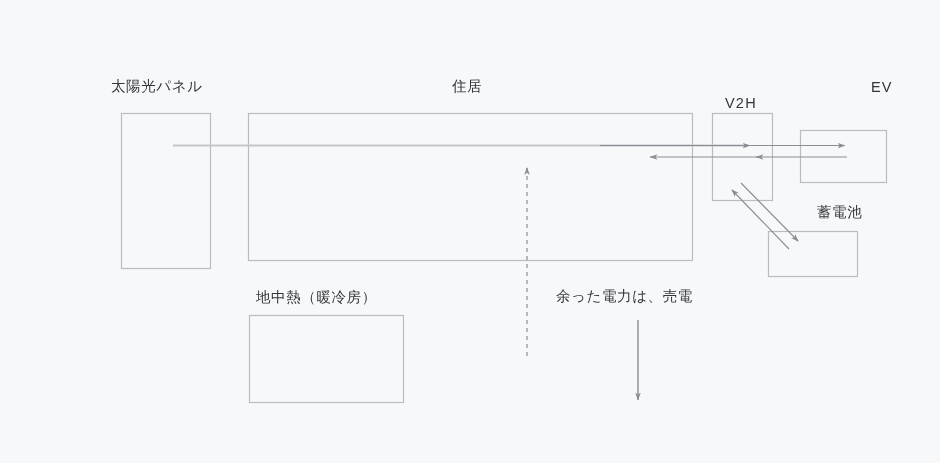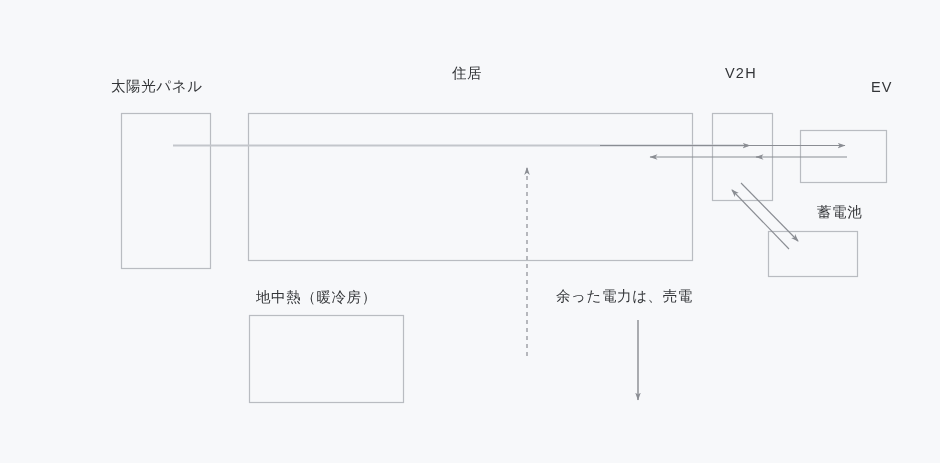--- a/index.html
+++ b/index.html
@@ -79,23 +79,23 @@
 
     <line x1="789" y1="249" x2="732" y2="190" stroke="#8a8d93" stroke-width="1.1" marker-end="url(#arrowheadsm)"></line>
 
     <line x1="527" y1="356" x2="527" y2="168" stroke="#8a8d93" stroke-width="1.2" stroke-dasharray="4,4" marker-end="url(#arrowheadsm)"></line>
 
     <line x1="638" y1="320" x2="638" y2="400" stroke="#76797e" stroke-width="1.2" marker-end="url(#arrowhead)"></line>
   </svg>
 
   <div class="label" style="left:111px; top:79px;">太陽光パネル</div>
 
-  <div class="label" style="left:452px; top:66px;">住居</div>
+  <div class="label" style="left:452px; top:79px;">住居</div>
 
-  <div class="label label-latin" style="left:725px; top:66px;">V2H</div>
+  <div class="label label-latin" style="left:725px; top:96px;">V2H</div>
 
   <div class="label label-latin" style="left:871px; top:80px;">EV</div>
 
   <div class="label" style="left:817px; top:205px;">蓄電池</div>
 
   <div class="label" style="left:256px; top:290px;">地中熱（暖冷房）</div>
 
   <div class="label" style="left:556px; top:289px;">余った電力は、売電</div>
 
 </div>

